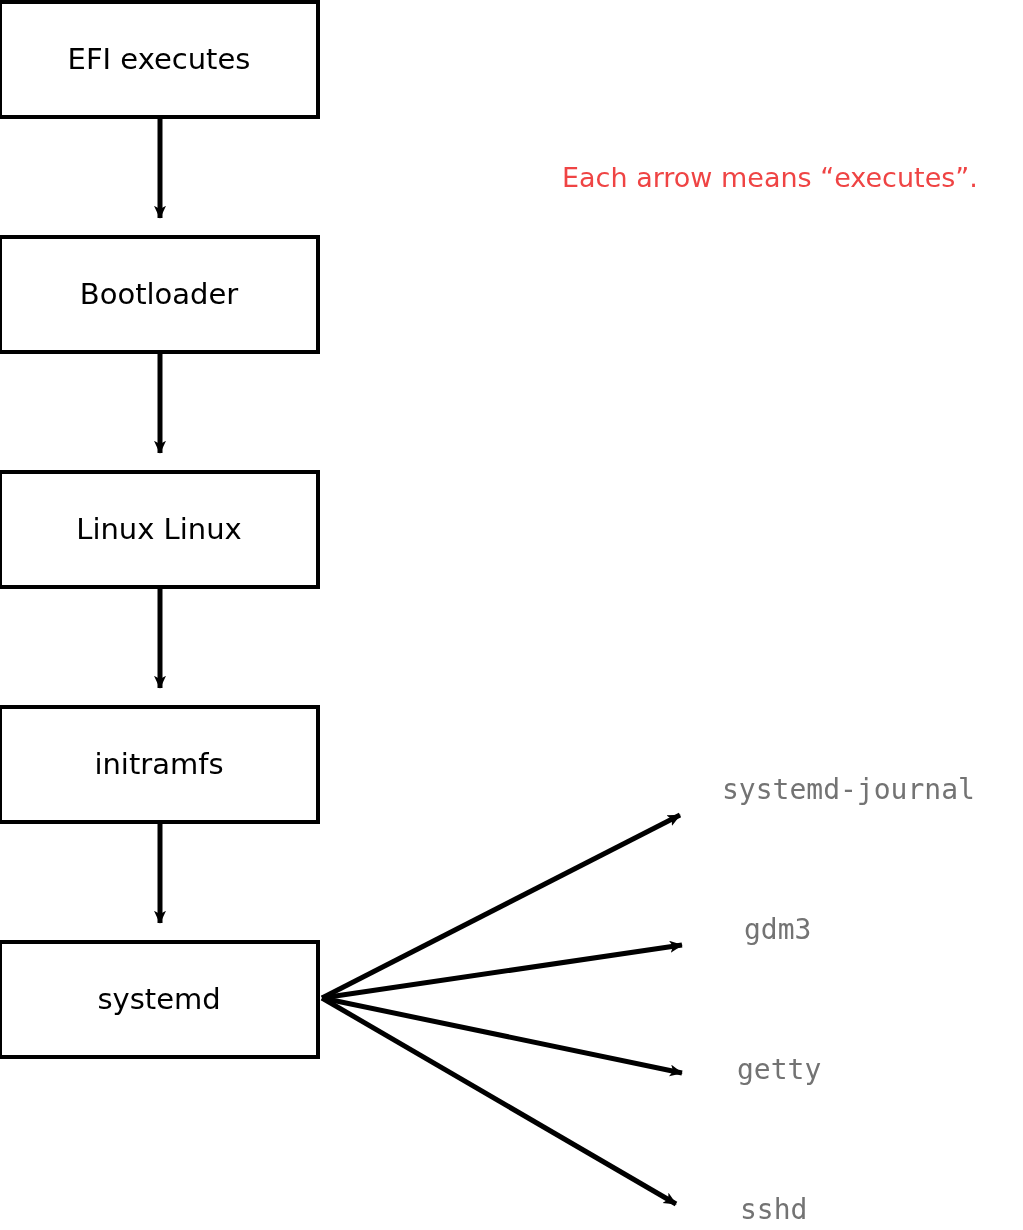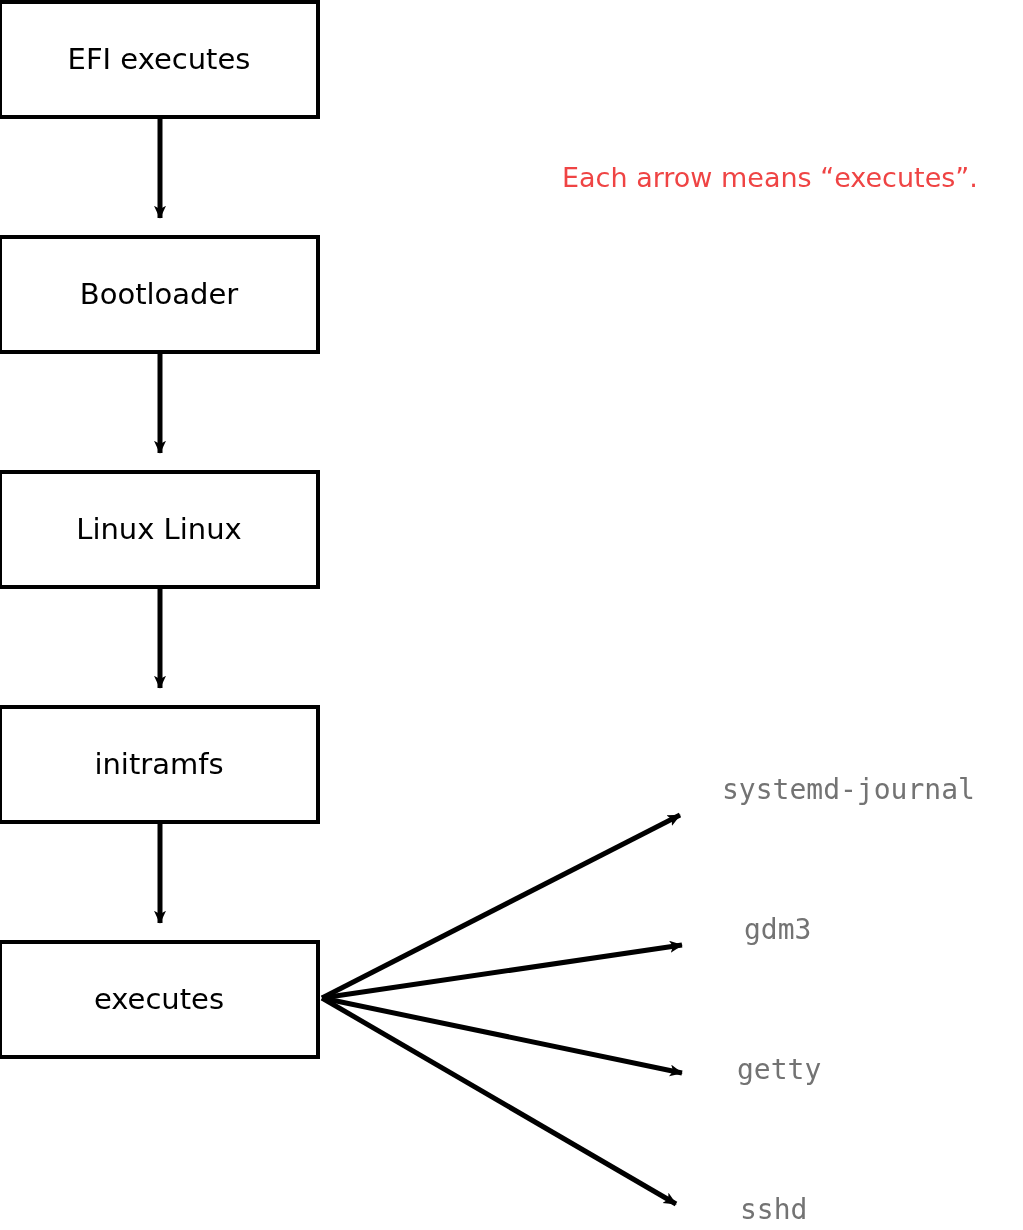--- a/index.html
+++ b/index.html
@@ -93,21 +93,21 @@
 
   <div class="node-box" style="left:-2px; top:470px; width:322px; height:119px;">
     <span class="node-label">Linux Linux</span>
   </div>
 
   <div class="node-box" style="left:-2px; top:705px; width:322px; height:119px;">
     <span class="node-label">initramfs</span>
   </div>
 
   <div class="node-box" style="left:-2px; top:940px; width:322px; height:119px;">
-    <span class="node-label">executes</span>
+    <span class="node-label">systemd</span>
   </div>
 
   <div class="leaf-label" style="left:722px; top:776px;">systemd-journal</div>
 
   <div class="leaf-label" style="left:722px; top:916px;margin-left:22px;">gdm3</div>
 
   <div class="leaf-label" style="left:722px; top:1056px;margin-left:15px;">getty</div>
 
   <div class="leaf-label" style="left:740px; top:1196px;">sshd</div>
 

